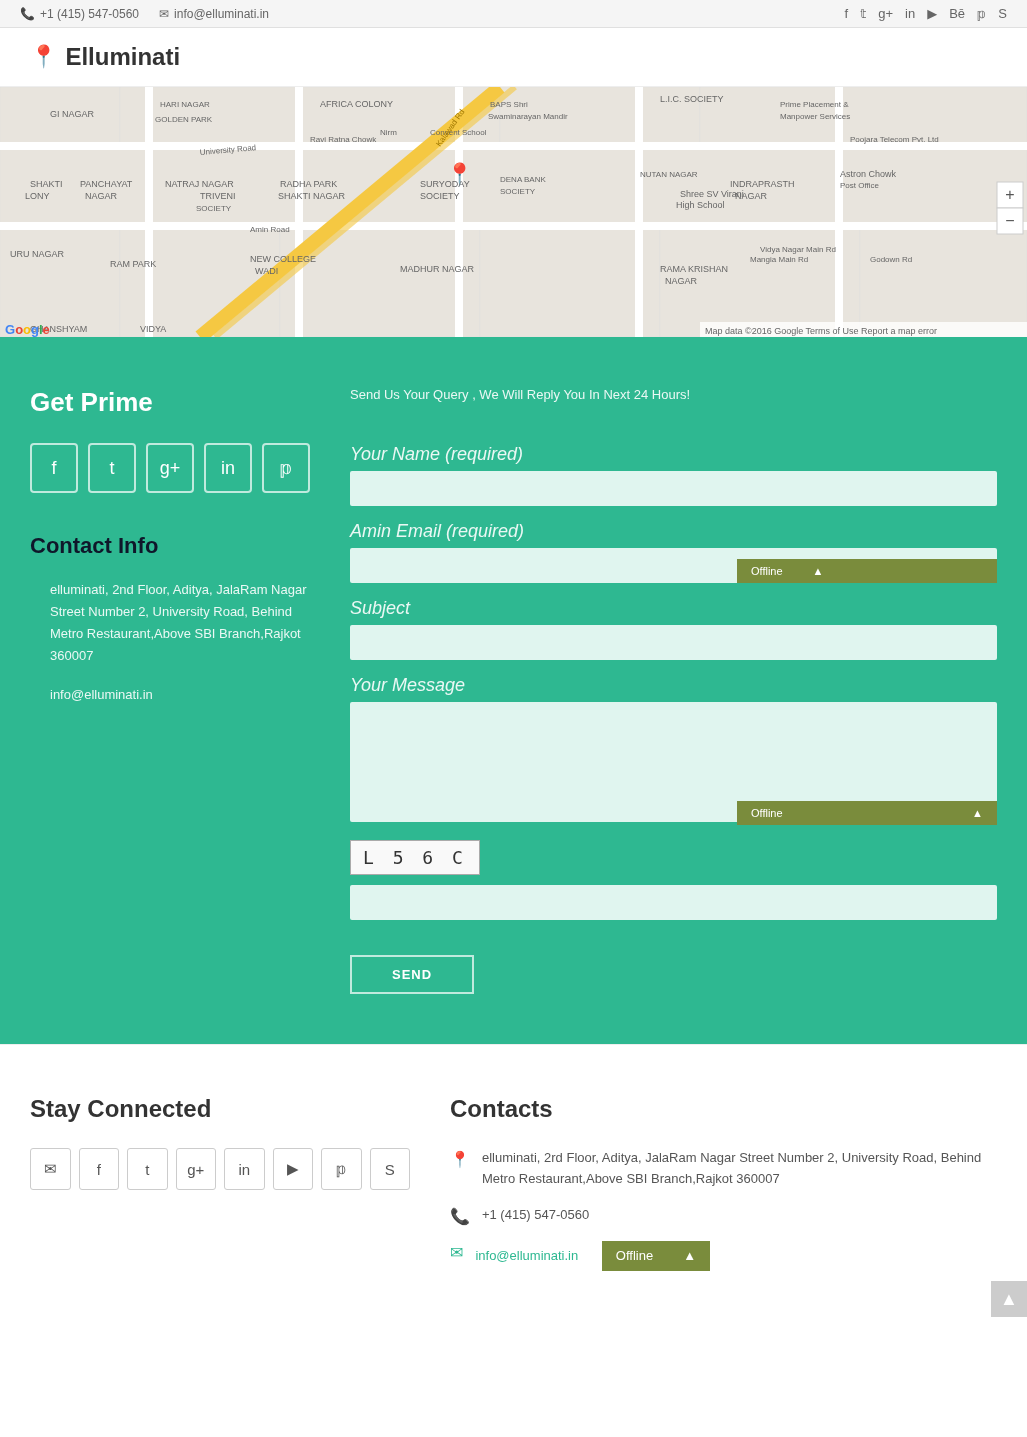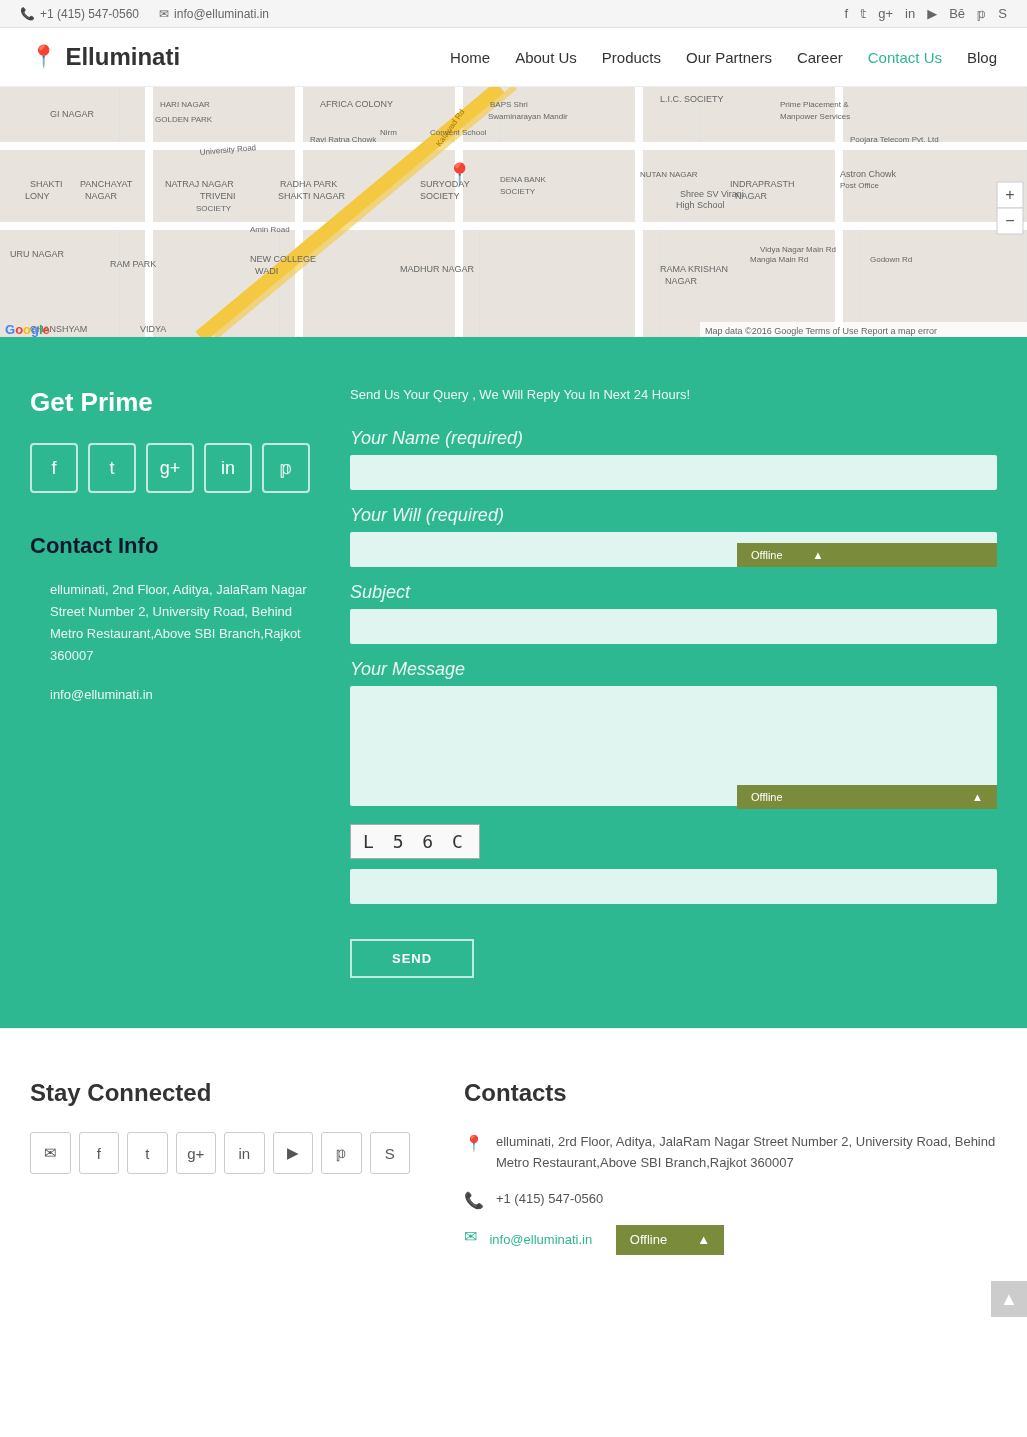--- a/index.html
+++ b/index.html
@@ -119,21 +119,21 @@
     
     .form-title {
       color: #fff;
       font-size: 28px;
       font-weight: bold;
       margin-bottom: 10px;
     }
     .form-subtitle {
       color: rgba(255,255,255,0.9);
       font-size: 13px;
-      margin-bottom: 26px;
+      margin-bottom: 42px;
     }
     .form-group { margin-bottom: 15px; }
     .form-label {
       display: block;
       color: rgba(255,255,255,0.9);
       font-size: 18px;
       margin-bottom: 6px;
       font-style: italic;
     }
     .form-input {
@@ -180,21 +180,21 @@
       letter-spacing: 1px;
       cursor: pointer;
       text-transform: uppercase;
     }
 
     
     .footer {
       background: #fff;
       padding: 50px 30px 30px;
       display: flex;
-      gap: 54px;
+      gap: 40px;
       border-top: 1px solid #eee;
     }
     .footer-left { width: 380px; flex-shrink: 0; }
     .footer-right { flex: 1; }
 
     .stay-connected-title {
       font-size: 24px;
       font-weight: bold;
       color: #333;
       margin-bottom: 25px;
@@ -307,29 +307,20 @@
     <a href="#">𝕡</a>
     <a href="#">S</a>
   </div>
 </div>
 
 <div class="header">
   <a href="#" class="logo">
     <span class="logo-icon">📍</span>
     <span>Elluminati</span>
   </a>
-  <nav class="nav">
-    <a href="#">Home</a>
-    <a href="#">About Us</a>
-    <a href="#">Products</a>
-    <a href="#">Our Partners</a>
-    <a href="#">Career</a>
-    <a href="#" class="active">Contact Us</a>
-    <a href="#">Blog</a>
-  </nav>
 </div>
 
 <div class="map-bg">
   <svg width="100%" height="250" xmlns="http://www.w3.org/2000/svg">
 
     <rect width="100%" height="250" fill="#f2efe9"></rect>
 
     <rect x="0" y="0" width="120" height="60" fill="#e8e4dd" stroke="#ddd" stroke-width="0.5"></rect>
     <rect x="120" y="0" width="180" height="60" fill="#e8e4dd" stroke="#ddd" stroke-width="0.5"></rect>
     <rect x="300" y="0" width="200" height="60" fill="#e8e4dd" stroke="#ddd" stroke-width="0.5"></rect>
@@ -447,21 +438,21 @@
   <div class="right-col">
     <p class="form-subtitle">Send Us Your Query , We Will Reply You In Next 24 Hours!</p>
 
     <form>
       <div class="form-group">
         <label class="form-label">Your Name (required)</label>
         <input type="text" class="form-input" style="">
       </div>
 
       <div class="form-group">
-        <label class="form-label">Your Will (required)</label>
+        <label class="form-label">Amin Email (required)</label>
         <div style="position:relative;">
           <input type="email" class="form-input" style="padding-right: 270px;">
           <div class="offline-overlay">
             <span>Offline</span>
             <span>▲</span>
           </div>
         </div>
       </div>
 
       <div class="form-group">

